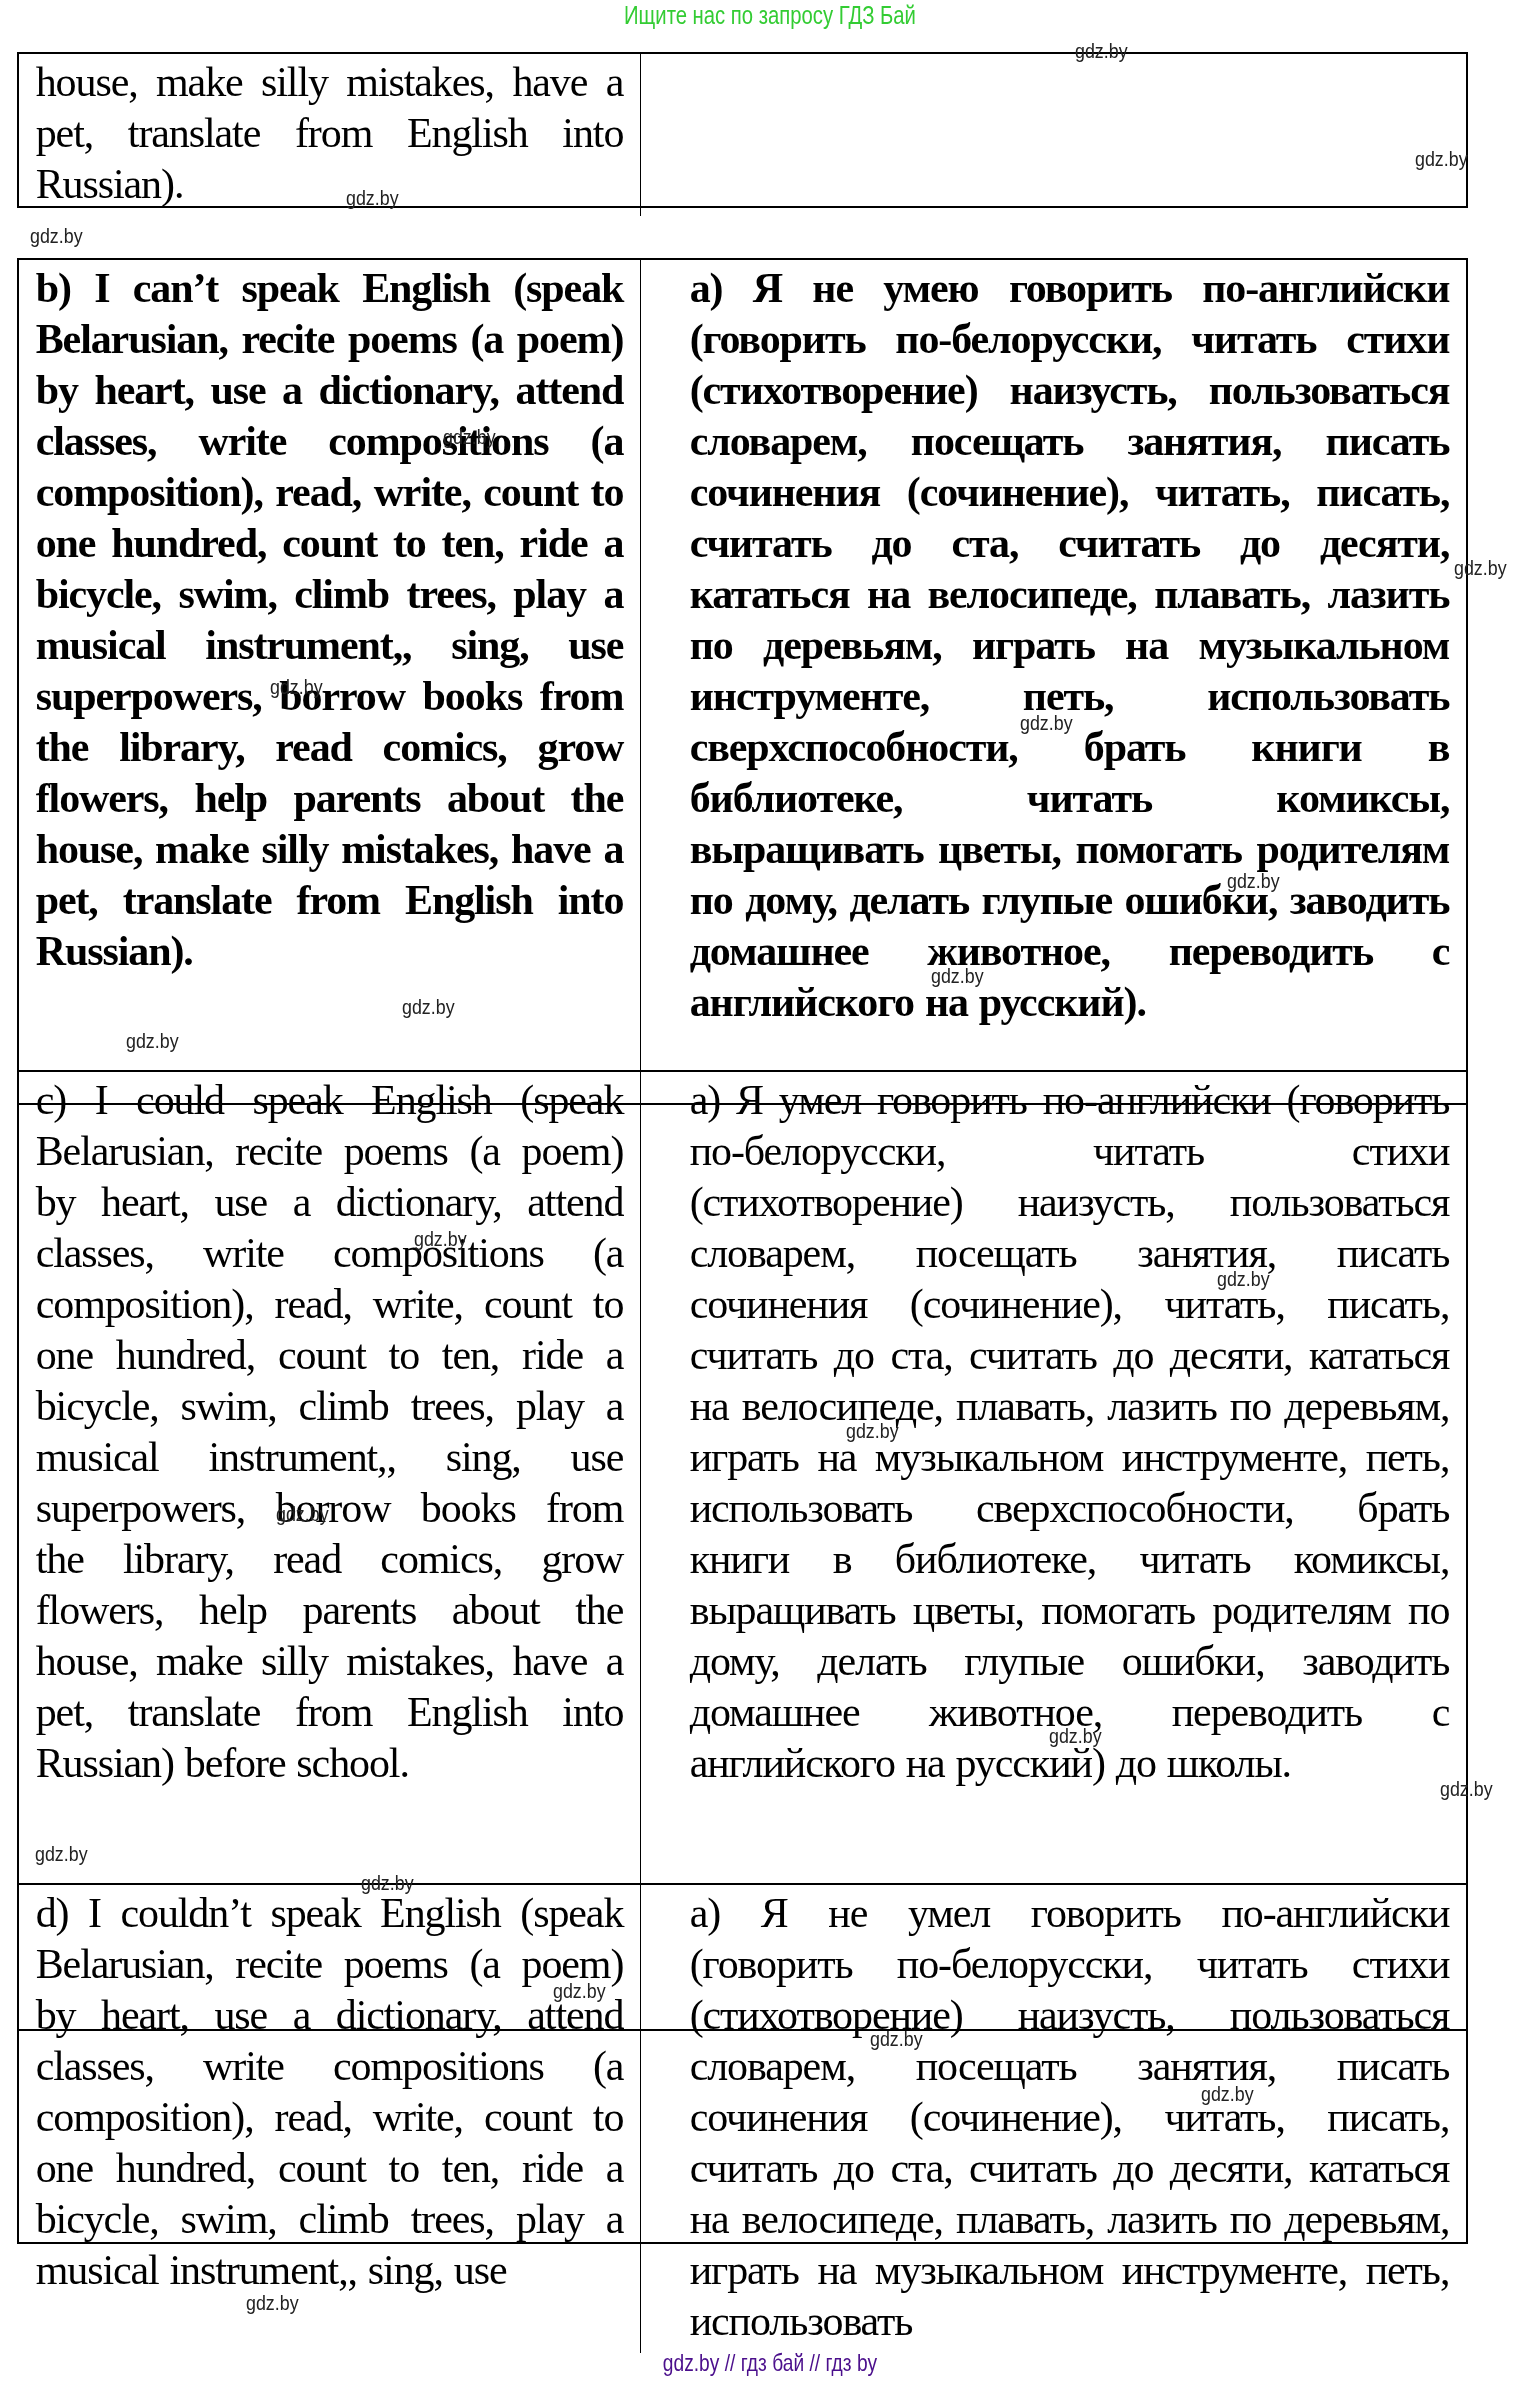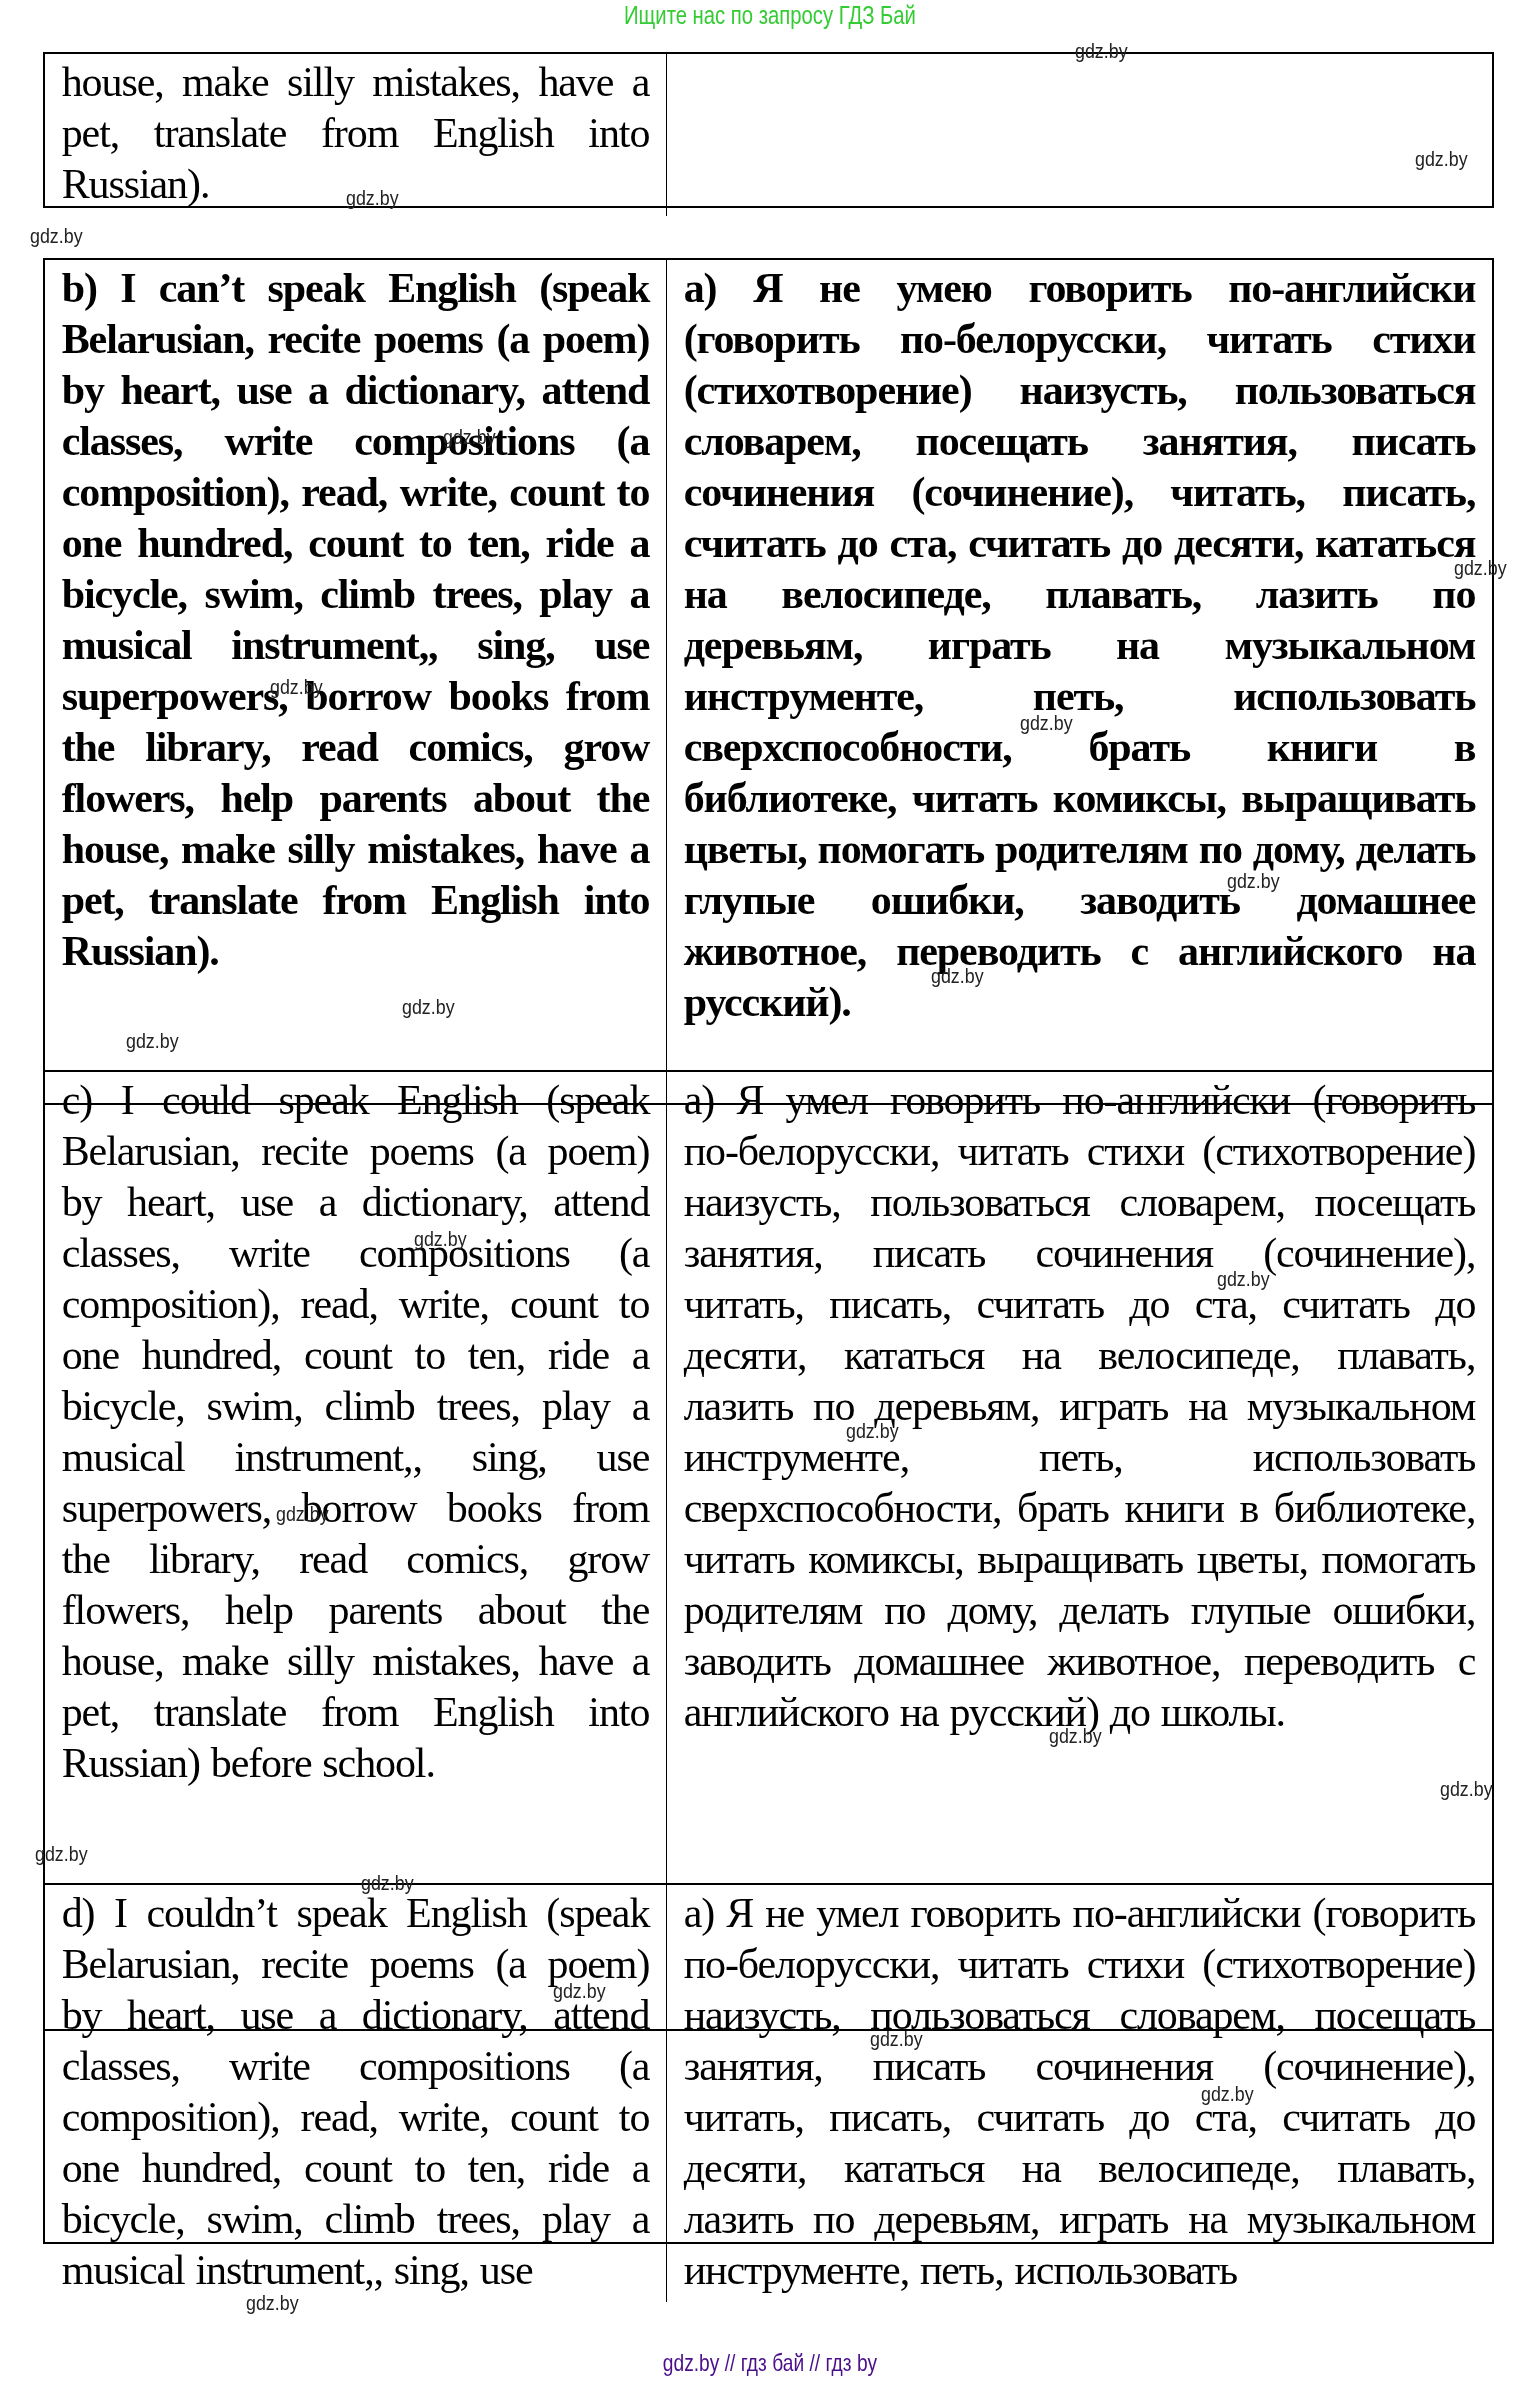--- a/index.html
+++ b/index.html
@@ -4,22 +4,22 @@
 <style>
   html, body { margin: 0; padding: 0; background: #ffffff; }
   body { width: 1540px; height: 2389px; position: relative; overflow: hidden;
          font-family: "Liberation Serif", "DejaVu Serif", serif; color: #000; }
   .top-banner { position: absolute; top: 0; left: 0; width: 1540px; text-align: center;
                 font-family: "Liberation Sans", sans-serif; font-size: 26px; line-height: 30px;
                 transform: scaleX(0.78); transform-origin: center top; }
   .bottom-banner { position: absolute; top: 2348px; left: 0; width: 1540px; text-align: center;
                    font-family: "Liberation Sans", sans-serif; font-size: 24px; line-height: 30px;
                    transform: scaleX(0.8); transform-origin: center top; }
-  .tbl { position: absolute; left: 43px; width: 1451px; border: 2.3px solid #000; box-sizing: border-box;
-         display: grid; grid-template-columns: 622px 1fr; }
+  .tbl { position: absolute; left: 17px; width: 1451px; border: 2.3px solid #000; box-sizing: border-box;
+         display: grid; grid-template-columns: 622px 1fr; gap: 32px; }
   .tbl .cell { padding: 3px 16.7px 6px 16.7px; font-size: 42px; line-height: 51px; text-align: justify;
                text-align-last: left; letter-spacing: -1.1px; word-spacing: 1.5px;
                transform-origin: left top; }
   .tbl .cell.left { border-right: 1.5px solid #000; }
   .tbl .cell span.inner { display: block; }
   .wm { position: absolute; font-family: "Liberation Sans", sans-serif; font-size: 21px; color: #222;
         line-height: 23px; transform: scaleX(0.85); transform-origin: left top; }
 </style>
 </head>
 <body>

